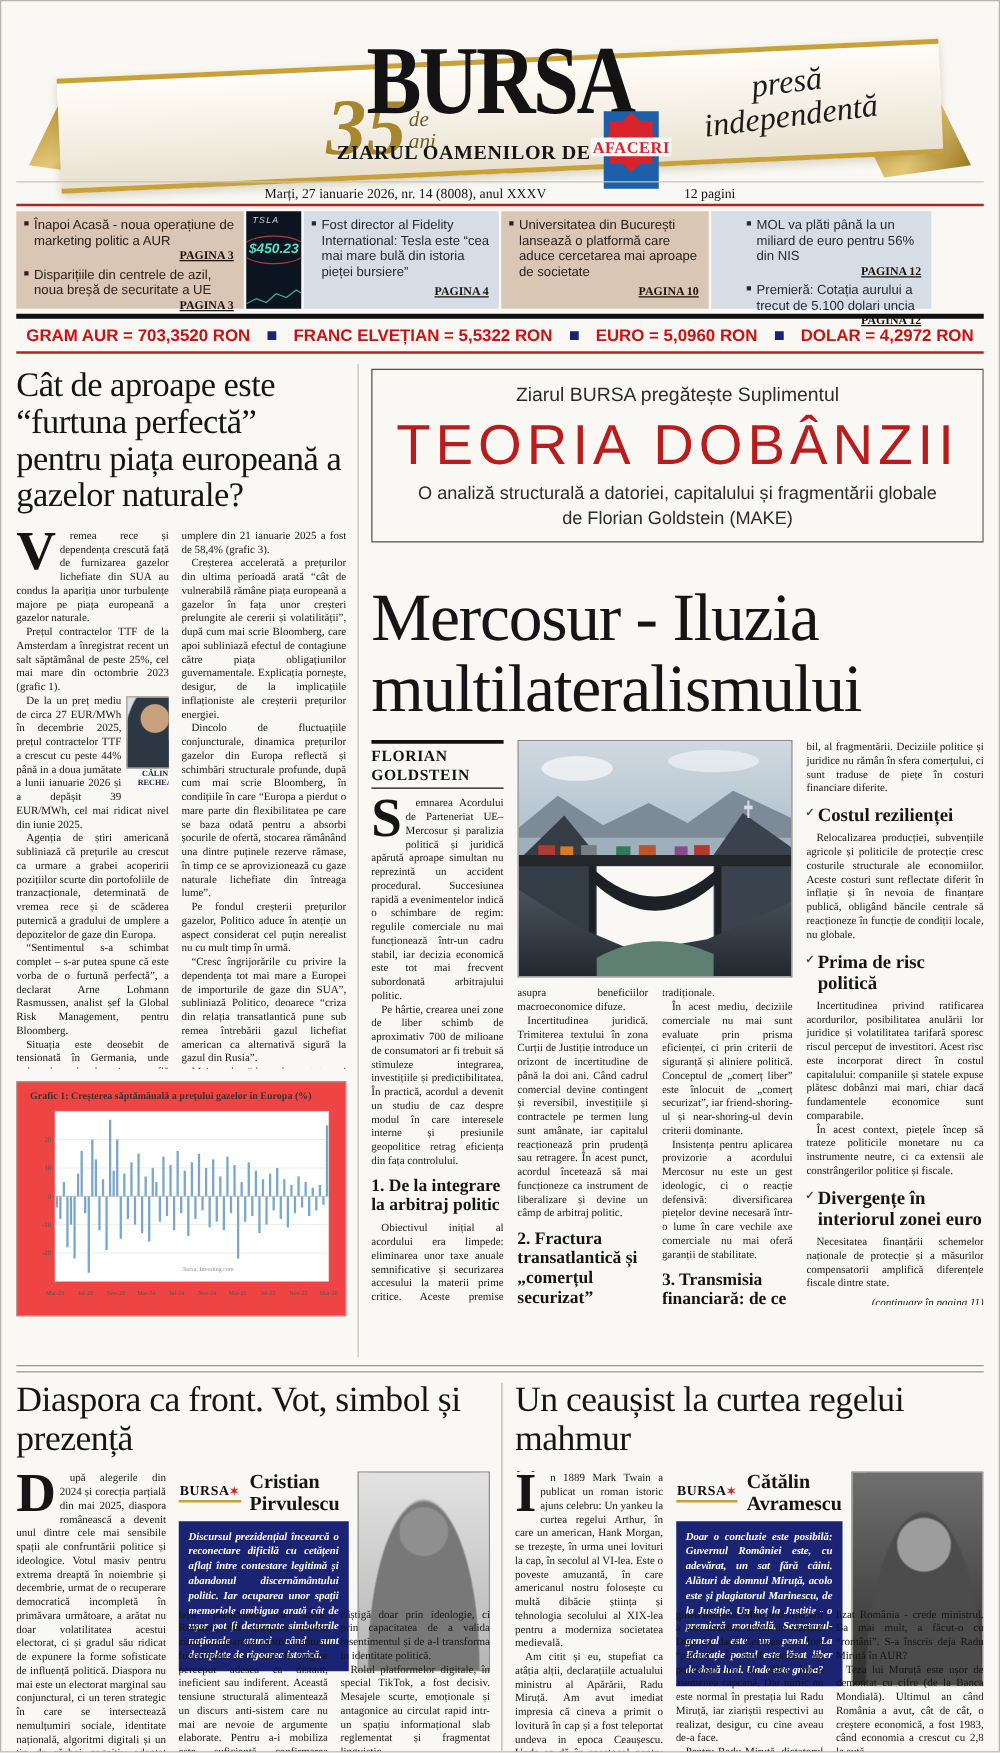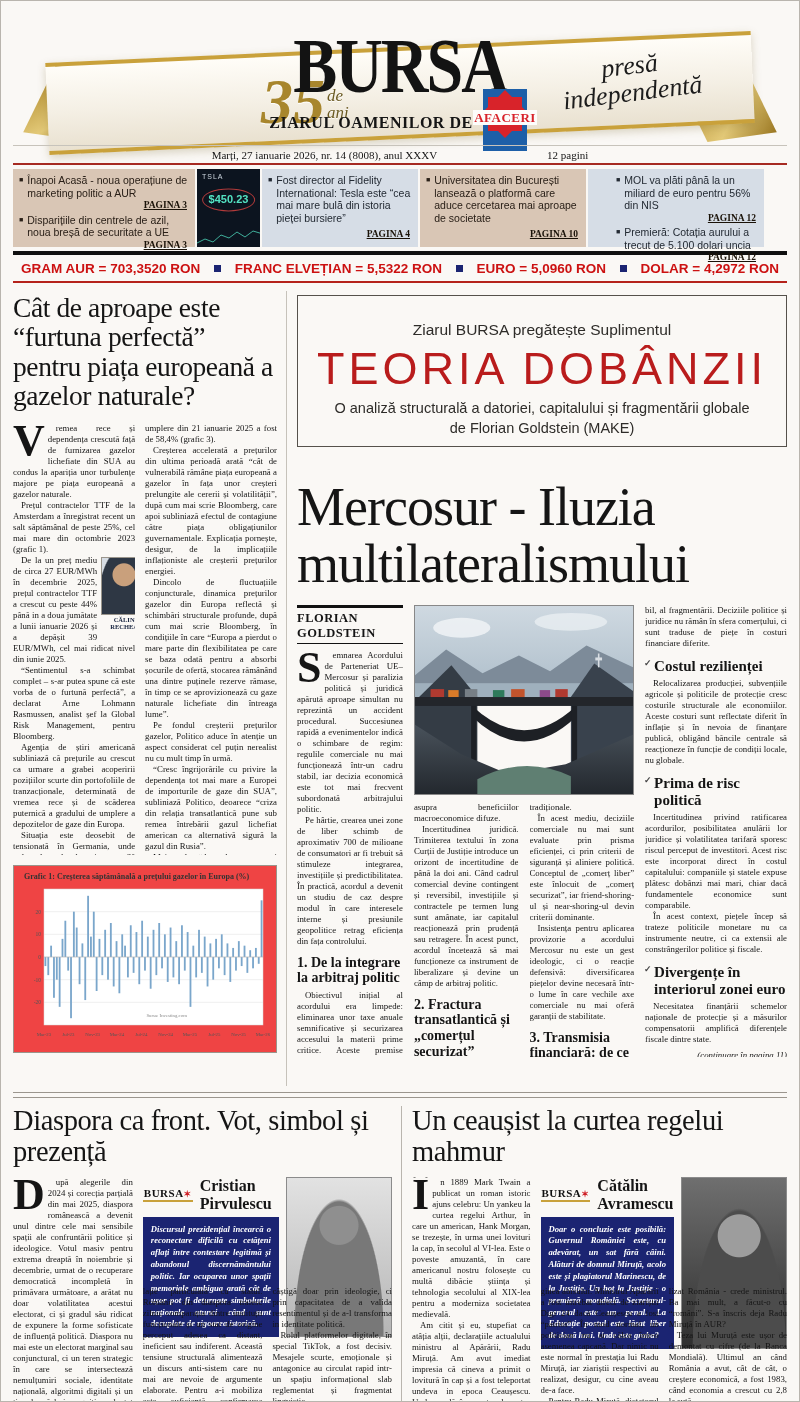--- a/index.html
+++ b/index.html
@@ -28,21 +28,21 @@
   
   .redline{height:2px;background:#a62a22;margin:2px 0 4px;}
   .teasers{display:flex;gap:2px;height:78px;font-family:"Liberation Sans","DejaVu Sans",sans-serif;}
   .teaser{box-sizing:border-box;padding:5px 6px;font-size:10.5px;line-height:1.2;color:#2a2018;display:flex;flex-direction:column;}
   .teaser.beige{background:#d9c6b5;}
   .teaser.blue{background:#d6dde6;color:#232a33;}
   .t-item{display:flex;gap:4px;}
   .t-bullet{font-size:7px;line-height:1.7;}
   .pagref{align-self:flex-end;font-family:"Liberation Serif",serif;font-weight:bold;font-size:9.5px;
           text-decoration:underline;color:#1a1208;margin:1px 2px 2px 0;cursor:pointer;}
-  .tz1{width:182px;}.tz2{width:63px;}.tz3{width:156px;}.tz4{width:166px;}.tz5{width:176px;padding-left:28px;}
+  .tz1{width:182px;}.tz2{width:44px;font-style:italic;}.tz3{width:156px;}.tz4{width:166px;}.tz5{width:176px;padding-left:28px;}
   .tesla{background:#0c141f;position:relative;color:#dfe8ef;overflow:hidden;padding:0;}
   .tesla .tk{position:absolute;left:5px;top:4px;font-size:7px;letter-spacing:1px;color:#cdd6df;}
   .tesla .tv{position:absolute;left:50%;top:40%;transform:translate(-50%,-50%);font-size:11px;font-weight:bold;color:#53e2c2;
              border:1px solid #b03a3a;border-radius:50%;padding:4px 6px;}
   .tesla svg{position:absolute;bottom:0;left:0;}
   .ticker{border-top:4px solid #101010;border-bottom:2px solid #b5221b;margin-top:4px;
           display:flex;justify-content:space-between;align-items:center;padding:6px 8px 5px;
           font-family:"Liberation Sans","DejaVu Sans",sans-serif;font-weight:bold;font-size:13.5px;color:#cc1111;}
   .tick-sep{width:7px;height:7px;background:#1b2472;display:inline-block;}
   
@@ -61,21 +61,21 @@
                 radial-gradient(ellipse at 50% 92%,#2e3744 0 26px,transparent 27px),
                 linear-gradient(180deg,#d7dde4 0 60%,#57606b 61%);}
   .portrait-cap{font-size:6.5px;font-weight:bold;color:#17233f;line-height:1.2;margin-top:1px;}
   .colhead{font-size:14px;line-height:1.12;font-weight:bold;margin:8px 0 4px;}
   .checkhead{font-size:15px;line-height:1.1;font-weight:bold;margin:9px 0 4px;padding-left:9px;position:relative;}
   .checkmark{position:absolute;left:-1px;top:1px;font-size:9px;color:#444;}
   .chartbox{margin:10px 0 0;border:1px solid #9a958c;padding:6px 6px 3px;height:188px;box-sizing:border-box;background:#ef4444;}
   .chart-title{font-size:8px;font-weight:bold;color:#333;margin:0 0 2px 4px;}
   
   .rzone{flex:1;padding-left:10px;box-sizing:border-box;}
-  .supplement{border:1px solid #55514b;text-align:center;padding:25px 8px 10px;margin-top:4px;
+  .supplement{border:1px solid #55514b;text-align:center;padding:12px 8px 10px;margin-top:4px;
               font-family:"Liberation Sans","DejaVu Sans",sans-serif;color:#2e2c29;}
   .sup-kicker{font-size:15.5px;margin-bottom:6px;}
   .sup-title{font-size:45px;letter-spacing:4px;font-weight:300;color:#b91c1c;line-height:1.05;}
   .sup-sub1{font-size:14.5px;margin-top:8px;}
   .sup-sub2{font-size:14.5px;margin-top:4px;}
   .merc-headline{font-size:54px;line-height:1.05;font-weight:400;letter-spacing:-1px;margin:32px 0 0;}
   .merc-grid{display:grid;grid-template-columns:1fr 2.08fr 1.34fr;gap:11px;margin-top:12px;height:452px;overflow:hidden;}
   .mcol{overflow:hidden;min-width:0;}
   .byline{border-top:3px solid #111;border-bottom:1px solid #111;padding:3px 0 2px;margin-bottom:6px;
           font-size:12.5px;font-weight:bold;letter-spacing:.5px;}
@@ -218,22 +218,22 @@
       <h1 class="gas-headline">Cât de aproape este “furtuna perfectă” pentru piața europeană a gazelor naturale?</h1>
       <div class="gas-cols">
         <div class="gcol">
             <p class="para"><span class="dropcap">V</span>remea rece și dependența crescută față de furnizarea gazelor lichefiate din SUA au condus la apariția unor turbulențe majore pe piața europeană a gazelor naturale.</p>
             <p class="para">Prețul contractelor TTF de la Amsterdam a înregistrat recent un salt săptămânal de peste 25%, cel mai mare din octombrie 2023 (grafic 1).</p>
             <figure class="portrait" style="margin: 2px -12px 2px 4px;">
               <div class="portrait-ph"></div>
               <figcaption class="portrait-cap">CĂLIN RECHEA</figcaption>
             </figure>
             <p class="para">De la un preț mediu de circa 27 EUR/MWh în decembrie 2025, prețul contractelor TTF a crescut cu peste 44% până in a doua jumătate a lunii ianuarie 2026 și a depășit 39 EUR/MWh, cel mai ridicat nivel din iunie 2025.</p>
+            <p class="para">Agenția de știri americană subliniază că prețurile au crescut ca urmare a grabei acoperirii pozițiilor scurte din portofoliile de tranzacționale, determinată de vremea rece și de scăderea puternică a gradului de umplere a depozitelor de gaze din Europa.</p>
             <p class="para">“Sentimentul s-a schimbat complet – s-ar putea spune că este vorba de o furtună perfectă”, a declarat Arne Lohmann Rasmussen, analist șef la Global Risk Management, pentru Bloomberg.</p>
-            <p class="para">Agenția de știri americană subliniază că prețurile au crescut ca urmare a grabei acoperirii pozițiilor scurte din portofoliile de tranzacționale, determinată de vremea rece și de scăderea puternică a gradului de umplere a depozitelor de gaze din Europa.</p>
             <p class="para">Situația este deosebit de tensionată în Germania, unde volumul gazelor depozitate se află la minime istorice pentru această perioadă a anului.</p>
           </div>
         <div class="gcol" style="flex:1.08">
             <p class="para noindent">umplere din 21 ianuarie 2025 a fost de 58,4% (grafic 3).</p>
             <p class="para">Creșterea accelerată a prețurilor din ultima perioadă arată “cât de vulnerabilă rămâne piața europeană a gazelor în fața unor creșteri prelungite ale cererii și volatilității”, după cum mai scrie Bloomberg, care apoi subliniază efectul de contagiune către piața obligațiunilor guvernamentale. Explicația pornește, desigur, de la implicațiile inflaționiste ale creșterii prețurilor energiei.</p>
             <p class="para">Dincolo de fluctuațiile conjuncturale, dinamica prețurilor gazelor din Europa reflectă și schimbări structurale profunde, după cum mai scrie Bloomberg, în condițiile în care “Europa a pierdut o mare parte din flexibilitatea pe care se baza odată pentru a absorbi șocurile de ofertă, stocarea rămânând una dintre puținele rezerve rămase, în timp ce se aprovizionează cu gaze naturale lichefiate din întreaga lume”.</p>
             <p class="para">Pe fondul creșterii prețurilor gazelor, Politico aduce în atenție un aspect considerat cel puțin nerealist nu cu mult timp în urmă.</p>
             <p class="para">“Cresc îngrijorările cu privire la dependența tot mai mare a Europei de importurile de gaze din SUA”, subliniază Politico, deoarece “criza din relația transatlantică pune sub remea întrebării gazul lichefiat american ca alternativă sigură la gazul din Rusia”.</p>
             <p class="para">Mai mult, “dependența tot mai mare a UE de importurile de gaze naturale lichefiate din SUA a creat o nouă dependență geopolitică potențial extrem de riscantă”, a declarat un analist de la Institute for Energy Economics and Financial Analysis (IEEFA) pentru Politico.</p>
           </div>

